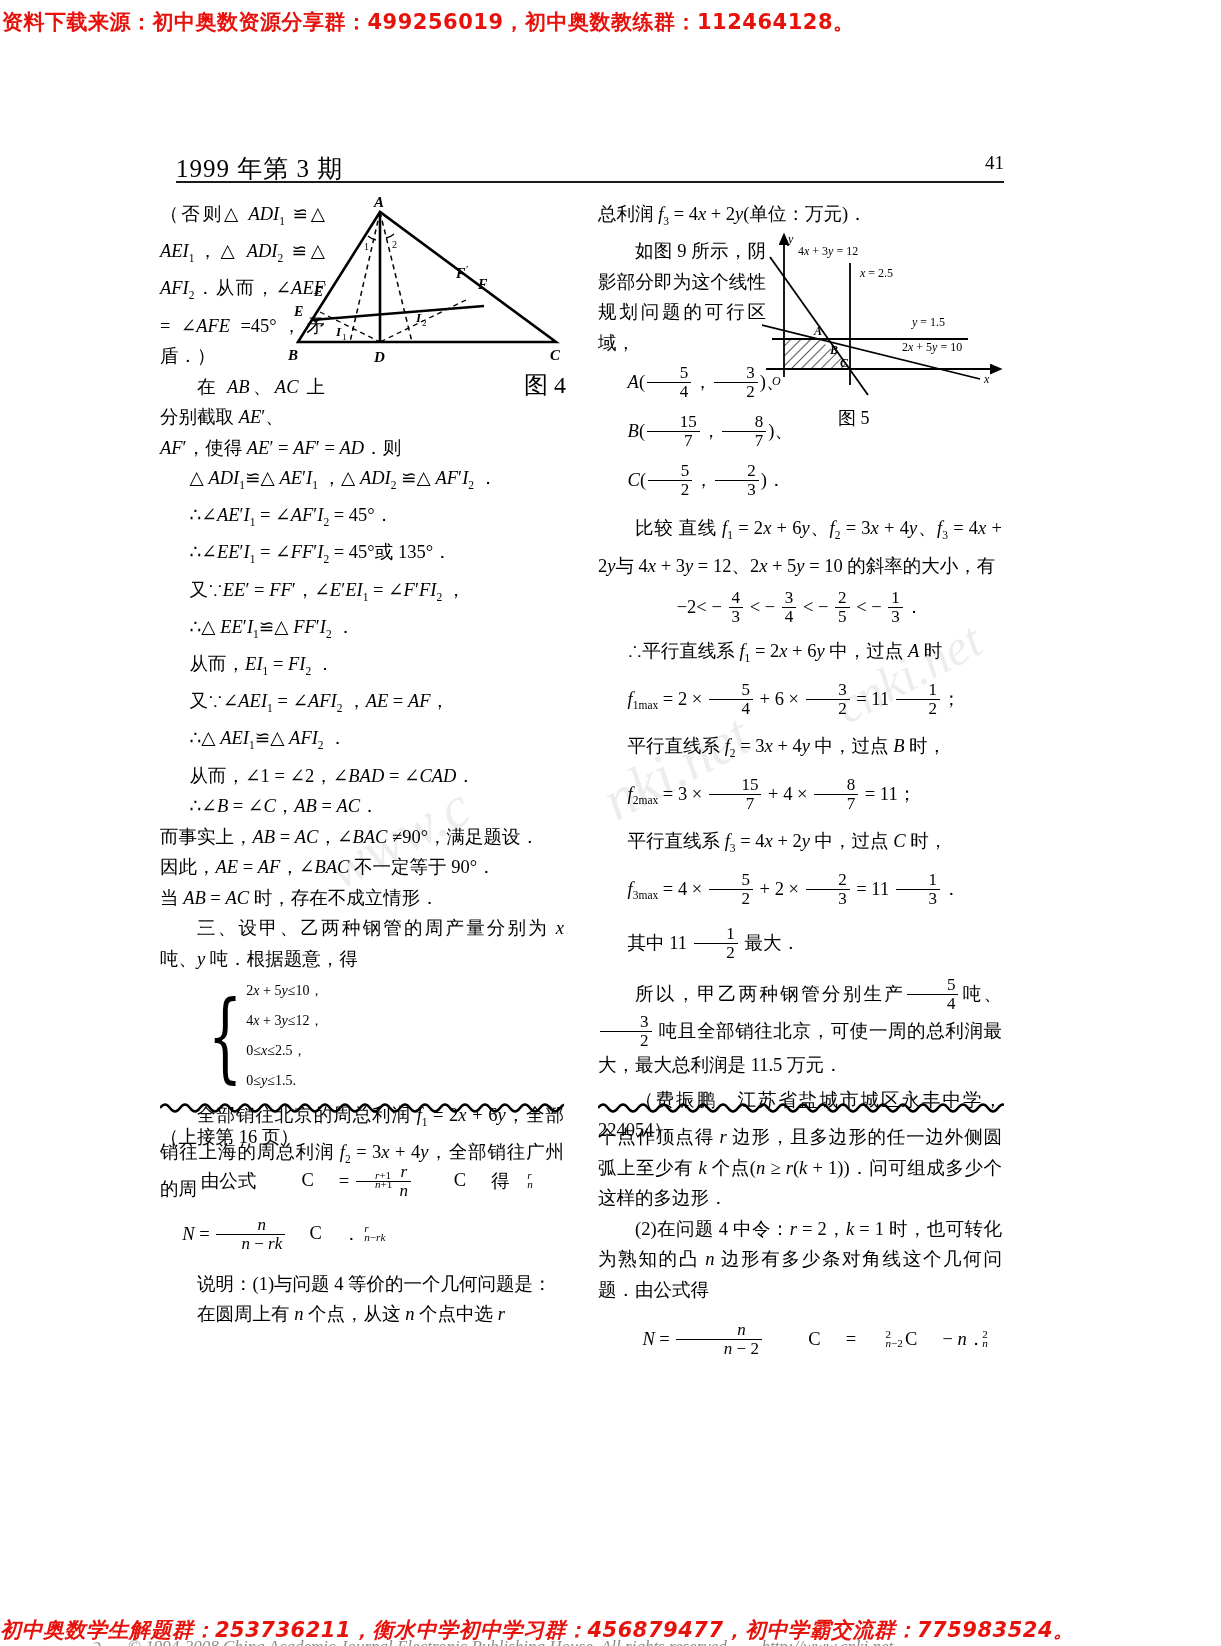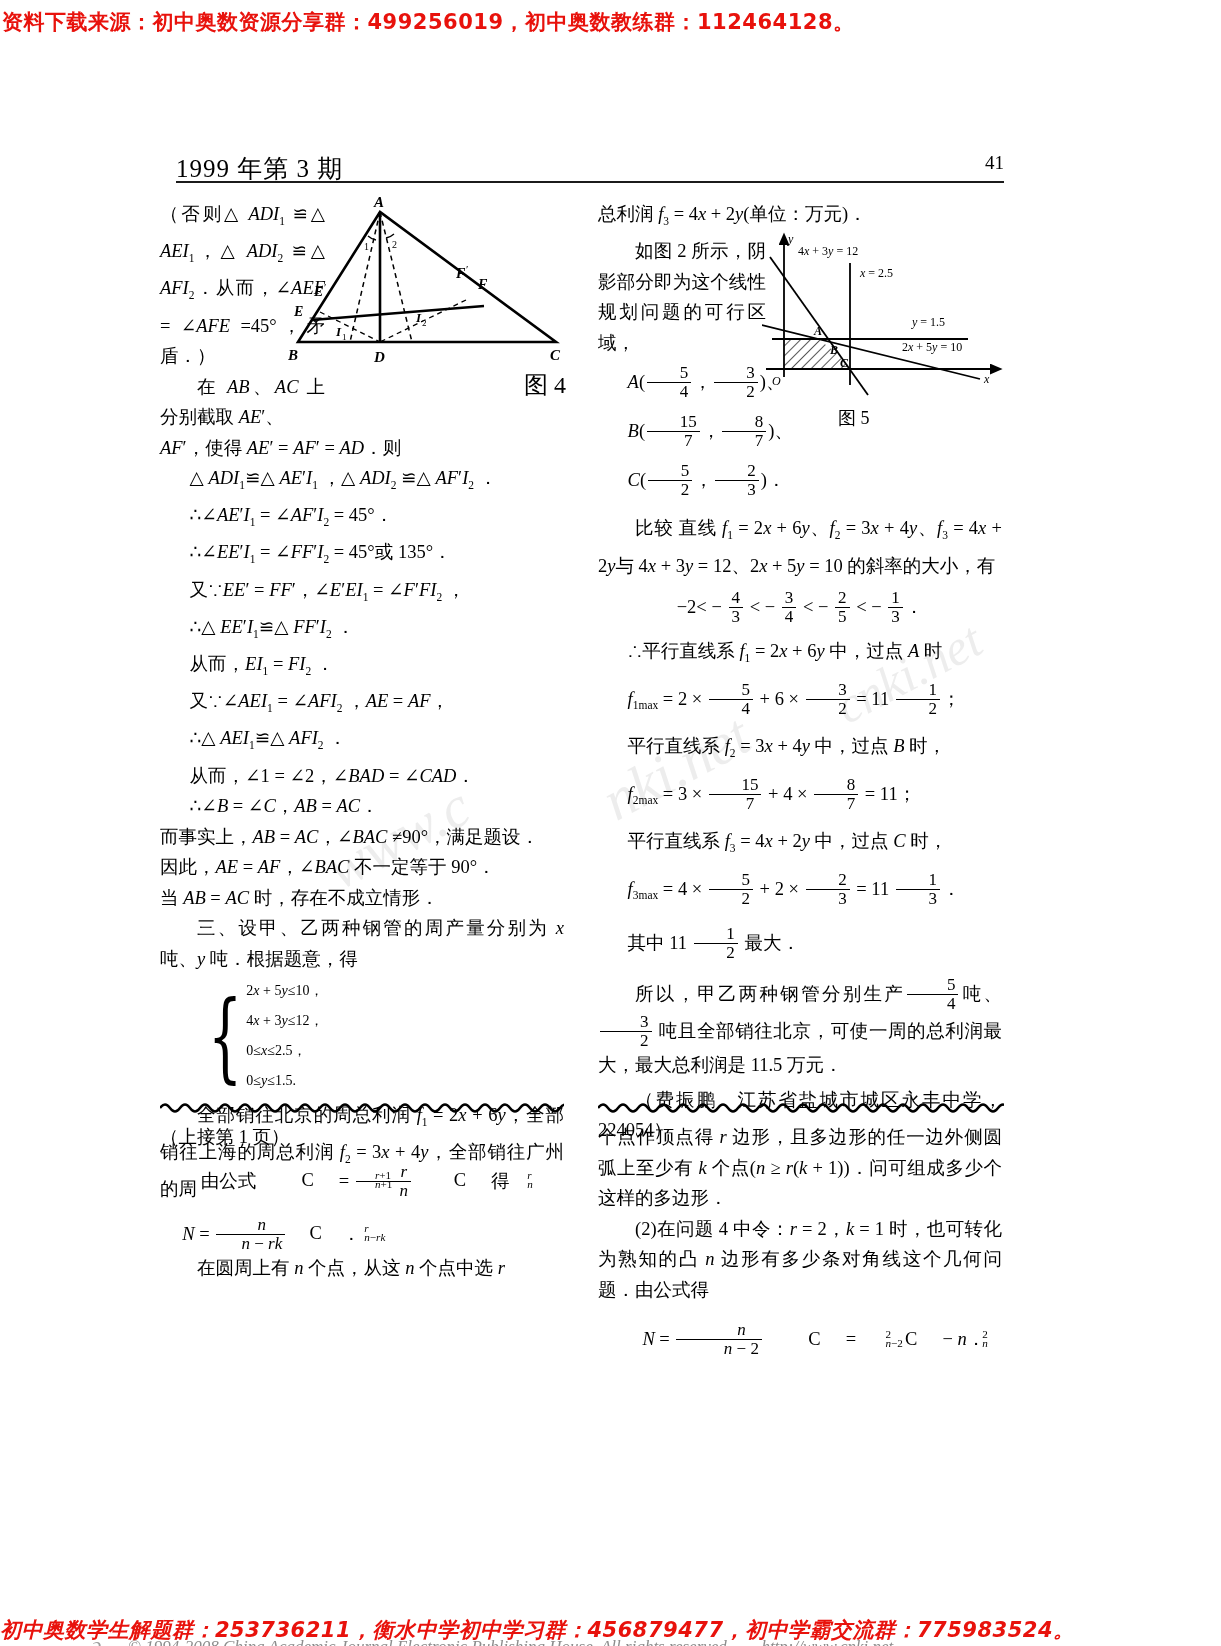--- a/index.html
+++ b/index.html
@@ -382,21 +382,21 @@
     </p>
   </div>
 
   <div class="col col-right blk-top">
 
     <p class="t">
       总利润 <i class="v">f</i><span class="sub">3</span> = 4<i class="v">x</i> + 2<i class="v">y</i>(单位：万元)．
     </p>
 
     <p class="t ind" style="width:168px;">
-      如图 2 所示，阴影部分即为这个线性规划问题的可行区域，
+      如图 9 所示，阴影部分即为这个线性规划问题的可行区域，
     </p>
 
     <p class="t" style="text-indent:1.6em;margin-top:6px;">
       <i class="v">A</i>(<span class="frac"><span class="num">5</span><span class="den">4</span></span>，<span class="frac"><span class="num">3</span><span class="den">2</span></span>)、
     </p>
 
     <p class="t" style="text-indent:1.6em;margin-top:12px;">
       <i class="v">B</i>(<span class="frac"><span class="num">15</span><span class="den">7</span></span>，<span class="frac"><span class="num">8</span><span class="den">7</span></span>)、
     </p>
 
@@ -449,30 +449,33 @@
 
   <svg class="wavy wavy-left" viewBox="0 0 404 14" preserveAspectRatio="none">
     <path d="M0,9 q5,-7 10,0 t10,0 t10,0 t10,0 t10,0 t10,0 t10,0 t10,0 t10,0 t10,0 t10,0 t10,0 t10,0 t10,0 t10,0 t10,0 t10,0 t10,0 t10,0 t10,0 t10,0 t10,0 t10,0 t10,0 t10,0 t10,0 t10,0 t10,0 t10,0 t10,0 t10,0 t10,0 t10,0 t10,0 t10,0 t10,0 t10,0 t10,0 t10,0 t10,0 t10,0" fill="none" stroke="#000" stroke-width="2.4"></path>
   </svg>
   <svg class="wavy wavy-right" viewBox="0 0 406 14" preserveAspectRatio="none">
     <path d="M0,9 q5,-7 10,0 t10,0 t10,0 t10,0 t10,0 t10,0 t10,0 t10,0 t10,0 t10,0 t10,0 t10,0 t10,0 t10,0 t10,0 t10,0 t10,0 t10,0 t10,0 t10,0 t10,0 t10,0 t10,0 t10,0 t10,0 t10,0 t10,0 t10,0 t10,0 t10,0 t10,0 t10,0 t10,0 t10,0 t10,0 t10,0 t10,0 t10,0 t10,0 t10,0 t10,0" fill="none" stroke="#000" stroke-width="2.4"></path>
   </svg>
 
   <div class="col col-left blk-bot">
 
-    <p class="t">（上接第 1 页）</p>
+    <p class="t">（上接第 16 页）</p>
 
     <p class="t" style="text-indent:2.2em;margin-top:10px;">
       由公式 <span class="comb"><span class="base">C</span><span class="up"><i class="v">r</i>+1</span><span class="dn"><i class="v">n</i>+1</span></span> = <span class="frac"><span class="num"><i class="v">r</i></span><span class="den"><i class="v">n</i></span></span><span class="comb"><span class="base">C</span><span class="up"><i class="v">r</i></span><span class="dn"><i class="v">n</i></span></span> 得
     </p>
 
     <p class="t" style="text-indent:1.2em;margin-top:16px;">
       <i class="v">N</i> = <span class="frac"><span class="num"><i class="v">n</i></span><span class="den"><i class="v">n</i> − <i class="v">rk</i></span></span><span class="comb"><span class="base">C</span><span class="up"><i class="v">r</i></span><span class="dn"><i class="v">n</i>−<i class="v">rk</i></span></span>．
     </p>
 
+    <p class="t ind" style="margin-top:16px;">
+      说明：(1)与问题 4 等价的一个几何问题是：
+    </p>
 
     <p class="t ind">
       在圆周上有 <i class="v">n</i> 个点，从这 <i class="v">n</i> 个点中选 <i class="v">r</i>
     </p>
   </div>
 
   <div class="col col-right blk-bot">
 
     <p class="t">
       个点作顶点得 <i class="v">r</i> 边形，且多边形的任一边外侧圆弧上至少有 <i class="v">k</i> 个点(<i class="v">n</i> ≥ <i class="v">r</i>(<i class="v">k</i> + 1))．问可组成多少个这样的多边形．

